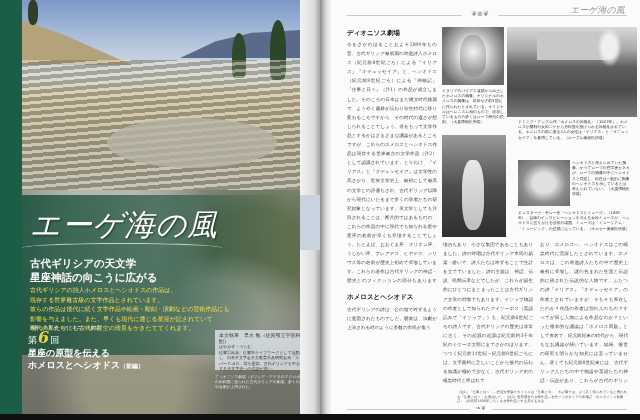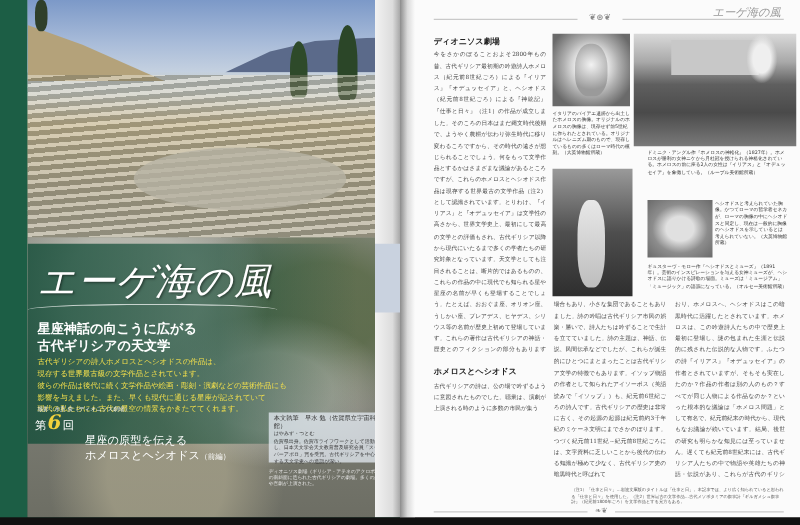--- a/index.html
+++ b/index.html
@@ -36,21 +36,21 @@
 
   .title-script { position:absolute; left:30px; top:205px; color:#fff; font-family:"DejaVu Serif", serif; font-style:italic; font-size:30px; letter-spacing:1px; text-shadow:1px 1px 2px rgba(0,0,0,.5); }
   .swoosh { position:absolute; left:22px; top:243px; width:200px; height:10px; border-top:1px solid rgba(255,255,255,.7); border-radius:50%; }
   .subtitle { position:absolute; left:30px; top:256px; color:#fff; font-family:"DejaVu Sans", sans-serif; font-weight:bold; font-size:10.5px; line-height:14px; }
   .lede { position:absolute; left:30px; top:285px; width:215px; color:#f4e04c; font-family:"DejaVu Sans", sans-serif; font-size:6px; line-height:9.5px; }
   .credit { position:absolute; left:30px; top:325px; color:#e8e8e8; font-family:"DejaVu Sans", sans-serif; font-size:4.5px; }
 
   .series { position:absolute; left:28px; top:328px; color:#fff; font-family:"DejaVu Sans", sans-serif; }
   .series .no { font-size:9px; }
   .series .no b { font-family:"DejaVu Serif", serif; font-style:italic; font-size:16px; color:#f2d23c; margin:0 1px; }
-  .series .t1, .series .t2 { font-weight:normal; font-size:9px; line-height:12px;margin-left:40px; }
+  .series .t1, .series .t2 { font-weight:bold; font-size:9px; line-height:12px; }
   .series .t2 small { font-size:6px; }
 
   .author-box { position:absolute; left:215px; top:330px; width:96px; height:40px; background:rgba(225,232,240,.78); padding:3px 4px; font-family:"DejaVu Sans", sans-serif; color:#333; font-size:4px; line-height:5.5px; }
   .author-box .name { font-size:5px; }
   .author-note { position:absolute; left:215px; top:374px; width:96px; color:#e8e8e8; font-family:"DejaVu Sans", sans-serif; font-size:3.8px; line-height:5px; }
 
   .page-edge-l { position:absolute; left:300px; top:0; width:20px; height:414px; background:linear-gradient(90deg,#f2f2f2,#dcdcdc 70%,#a8a8a8); }
   .page-edge-l .tab { position:absolute; left:0; top:195px; width:20px; height:55px; background:#c9d2df; }
 
   
@@ -98,22 +98,22 @@
       <div class="tree2"></div>
       <div class="seats"></div>
       <div class="orch"></div>
       <div class="rocks"></div>
       <div class="overlay"></div>
     </div>
 
     <div class="title-script">エーゲ海の風</div>
     <div class="swoosh"></div>
     <div class="subtitle">
+      <div>古代ギリシアの天文学</div>
       <div>星座神話の向こうに広がる</div>
-      <div>古代ギリシアの天文学</div>
     </div>
     <div class="lede">
       <div>古代ギリシアの詩人ホメロスとヘシオドスの作品は、</div>
       <div>現存する世界最古級の文学作品とされています。</div>
       <div>彼らの作品は後代に続く文学作品や絵画・彫刻・演劇などの芸術作品にも</div>
       <div>影響を与えました。また、早くも現代に通じる星座が記されていて</div>
       <div>現代の私たちにも古代の星空の情景をかきたててくれます。</div>
     </div>
     <div class="credit">撮影：氷見 俊（ディオニソス劇場）</div>
 

